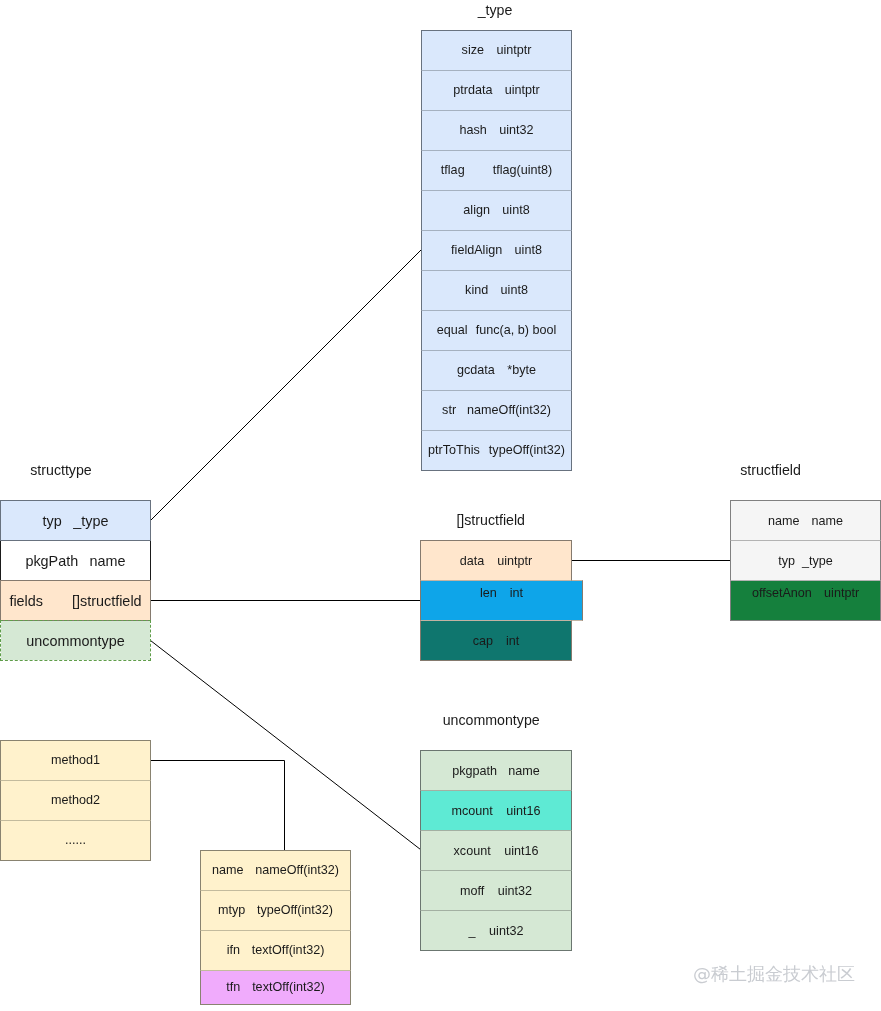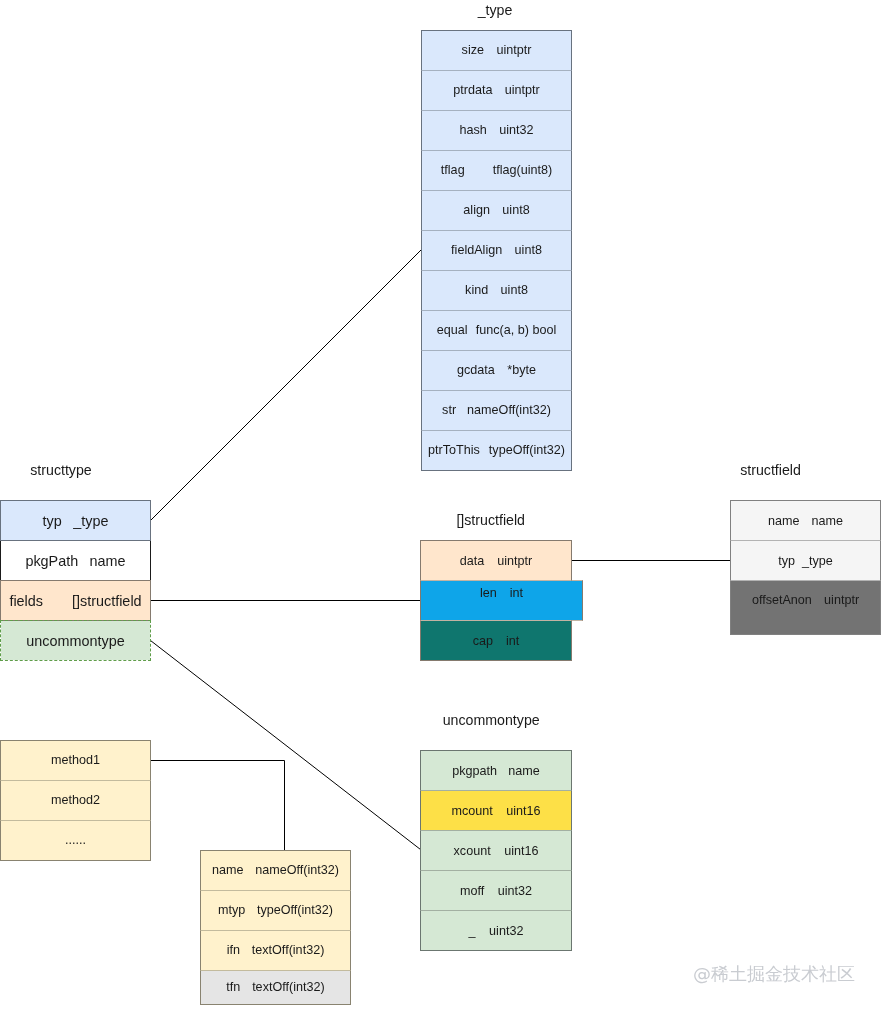--- a/index.html
+++ b/index.html
@@ -112,32 +112,32 @@
 
 <div class="struct" style="left:730px;top:500px;width:151px;height:120px">
   <div class="row" style="left:0;top:0px;width:151px;height:41px;background:#f5f5f5;border-top:1px solid #808080;border-bottom:1px solid #b3b3b3;border-left:1px solid #808080;border-right:1px solid #808080;font-size:12.6px;padding-bottom:0px;z-index:2">
         <span class="fname">name</span>
         <span class="ftype" style="margin-left:12.2px">name</span>
       </div>
   <div class="row" style="left:0;top:40px;width:151px;height:41px;background:#f5f5f5;border-top:1px solid #b3b3b3;border-bottom:1px solid #b3b3b3;border-left:1px solid #808080;border-right:1px solid #808080;font-size:12.6px;padding-bottom:0px;z-index:1">
         <span class="fname">typ</span>
         <span class="ftype" style="margin-left:7.0px">_type</span>
       </div>
-  <div class="row" style="left:0;top:80px;width:151px;height:55px;background:#737373;border-top:1px solid #b3b3b3;border-bottom:1px solid #808080;border-left:1px solid #808080;border-right:1px solid #808080;font-size:12.6px;padding-bottom:16px;z-index:2">
+  <div class="row" style="left:0;top:80px;width:151px;height:41px;background:#15803d;border-top:1px solid #b3b3b3;border-bottom:1px solid #808080;border-left:1px solid #808080;border-right:1px solid #808080;font-size:12.6px;padding-bottom:16px;z-index:2">
         <span class="fname">offsetAnon</span>
         <span class="ftype" style="margin-left:12.2px">uintptr</span>
       </div>
 </div>
 
 <div class="struct" style="left:420px;top:750px;width:152px;height:200px">
   <div class="row" style="left:0;top:0px;width:152px;height:41px;background:#d5e8d4;border-top:1px solid #6b7670;border-bottom:1px solid #a3b0a2;border-left:1px solid #6b7670;border-right:1px solid #6b7670;font-size:12.6px;padding-bottom:0px;z-index:2">
         <span class="fname">pkgpath</span>
         <span class="ftype" style="margin-left:11.3px">name</span>
       </div>
-  <div class="row" style="left:0;top:40px;width:152px;height:41px;background:#fde047;border-top:1px solid #a3b0a2;border-bottom:1px solid #a3b0a2;border-left:1px solid #6b7670;border-right:1px solid #6b7670;font-size:12.6px;padding-bottom:0px;z-index:1">
+  <div class="row" style="left:0;top:40px;width:152px;height:41px;background:#5eead4;border-top:1px solid #a3b0a2;border-bottom:1px solid #a3b0a2;border-left:1px solid #6b7670;border-right:1px solid #6b7670;font-size:12.6px;padding-bottom:0px;z-index:1">
         <span class="fname">mcount</span>
         <span class="ftype" style="margin-left:13.5px">uint16</span>
       </div>
   <div class="row" style="left:0;top:80px;width:152px;height:41px;background:#d5e8d4;border-top:1px solid #a3b0a2;border-bottom:1px solid #a3b0a2;border-left:1px solid #6b7670;border-right:1px solid #6b7670;font-size:12.6px;padding-bottom:0px;z-index:1">
         <span class="fname">xcount</span>
         <span class="ftype" style="margin-left:13.5px">uint16</span>
       </div>
   <div class="row" style="left:0;top:120px;width:152px;height:41px;background:#d5e8d4;border-top:1px solid #a3b0a2;border-bottom:1px solid #a3b0a2;border-left:1px solid #6b7670;border-right:1px solid #6b7670;font-size:12.6px;padding-bottom:0px;z-index:1">
         <span class="fname">moff</span>
         <span class="ftype" style="margin-left:13.5px">uint32</span>
@@ -166,21 +166,21 @@
         <span class="ftype" style="margin-left:11.8px">nameOff(int32)</span>
       </div>
   <div class="row" style="left:0;top:40px;width:151px;height:41px;background:#fff2cc;border-top:1px solid #c3bb9d;border-bottom:1px solid #c3bb9d;border-left:1px solid #898370;border-right:1px solid #898370;font-size:12.6px;padding-bottom:2px;z-index:1">
         <span class="fname">mtyp</span>
         <span class="ftype" style="margin-left:11.8px">typeOff(int32)</span>
       </div>
   <div class="row" style="left:0;top:80px;width:151px;height:41px;background:#fff2cc;border-top:1px solid #c3bb9d;border-bottom:1px solid #c3bb9d;border-left:1px solid #898370;border-right:1px solid #898370;font-size:12.6px;padding-bottom:2px;z-index:1">
         <span class="fname">ifn</span>
         <span class="ftype" style="margin-left:11.8px">textOff(int32)</span>
       </div>
-  <div class="row" style="left:0;top:120px;width:151px;height:35px;background:#e5e5e5;border-top:1px solid #c3bb9d;border-bottom:1px solid #898370;border-left:1px solid #898370;border-right:1px solid #898370;font-size:12.6px;padding-bottom:2px;z-index:2">
+  <div class="row" style="left:0;top:120px;width:151px;height:35px;background:#f0abfc;border-top:1px solid #c3bb9d;border-bottom:1px solid #898370;border-left:1px solid #898370;border-right:1px solid #898370;font-size:12.6px;padding-bottom:2px;z-index:2">
         <span class="fname">tfn</span>
         <span class="ftype" style="margin-left:11.8px">textOff(int32)</span>
       </div>
 </div>
 
 <div class="caption" style="left:495px;top:3.1px">_type</div>
 <div class="caption" style="left:61px;top:462.9px">structtype</div>
 <div class="caption" style="left:490.7px;top:513.4px">[]structfield</div>
 <div class="caption" style="left:770.5px;top:463.1px">structfield</div>
 <div class="caption" style="left:491.2px;top:712.8px">uncommontype</div>

